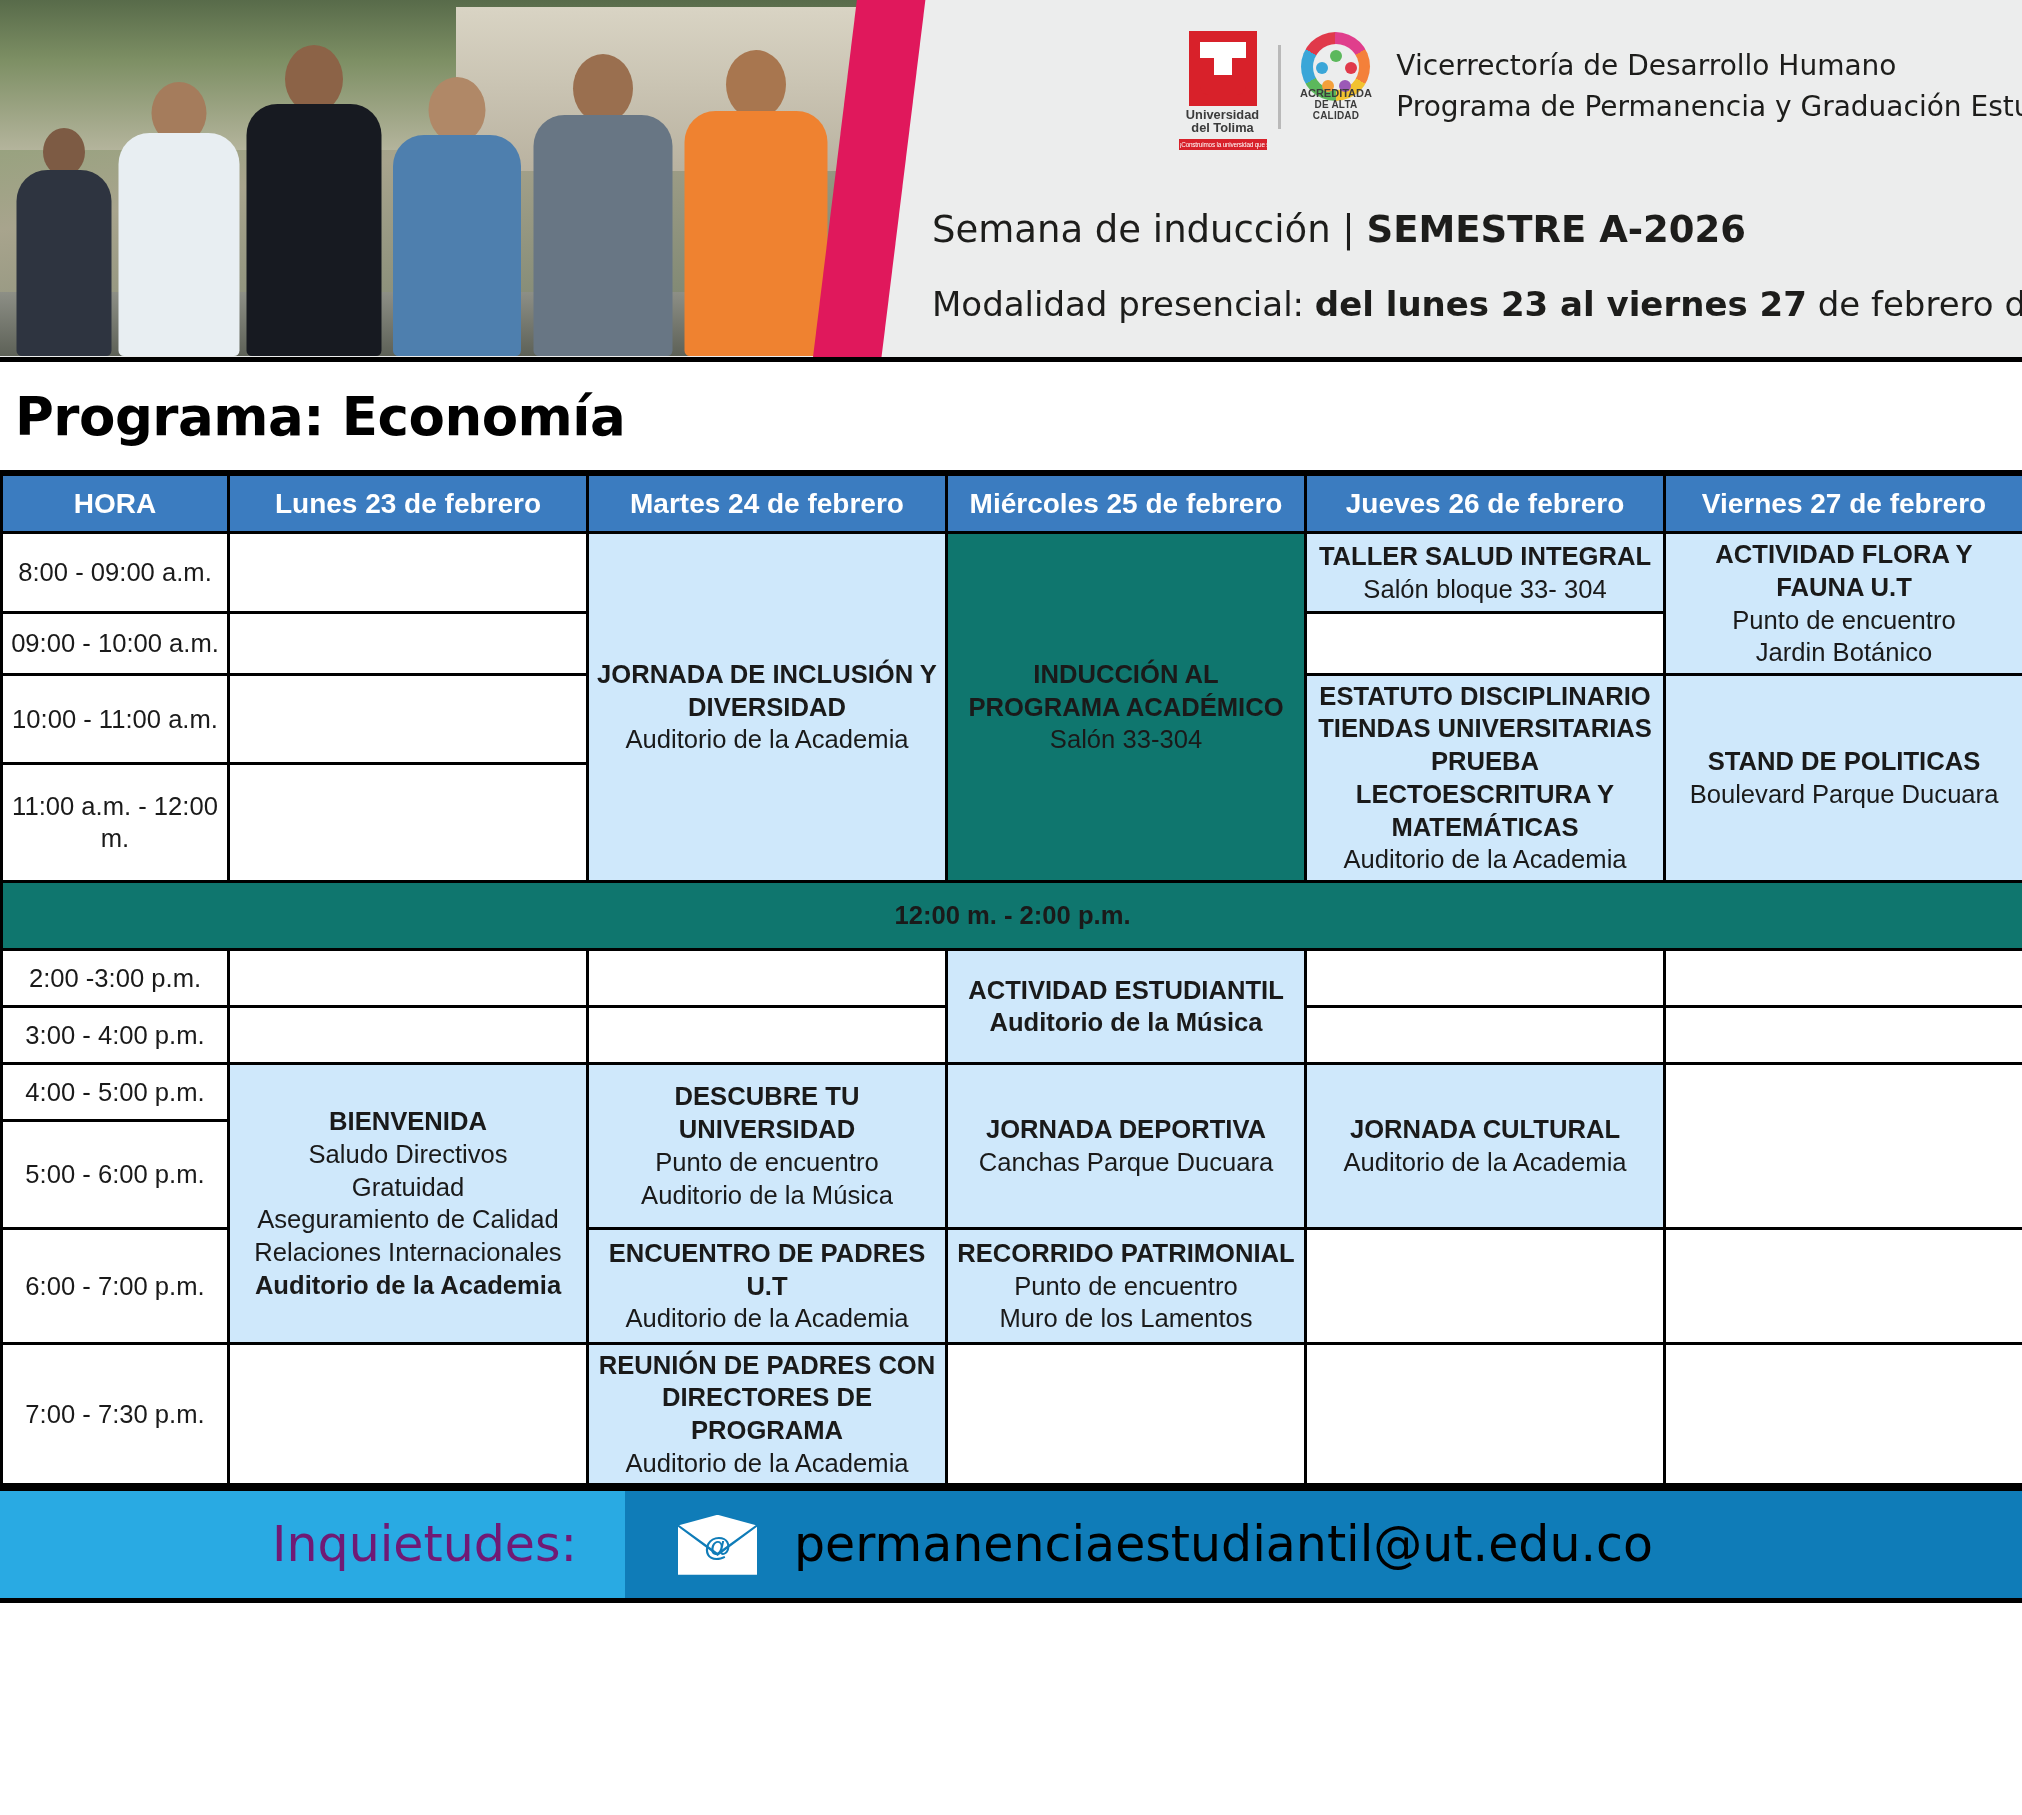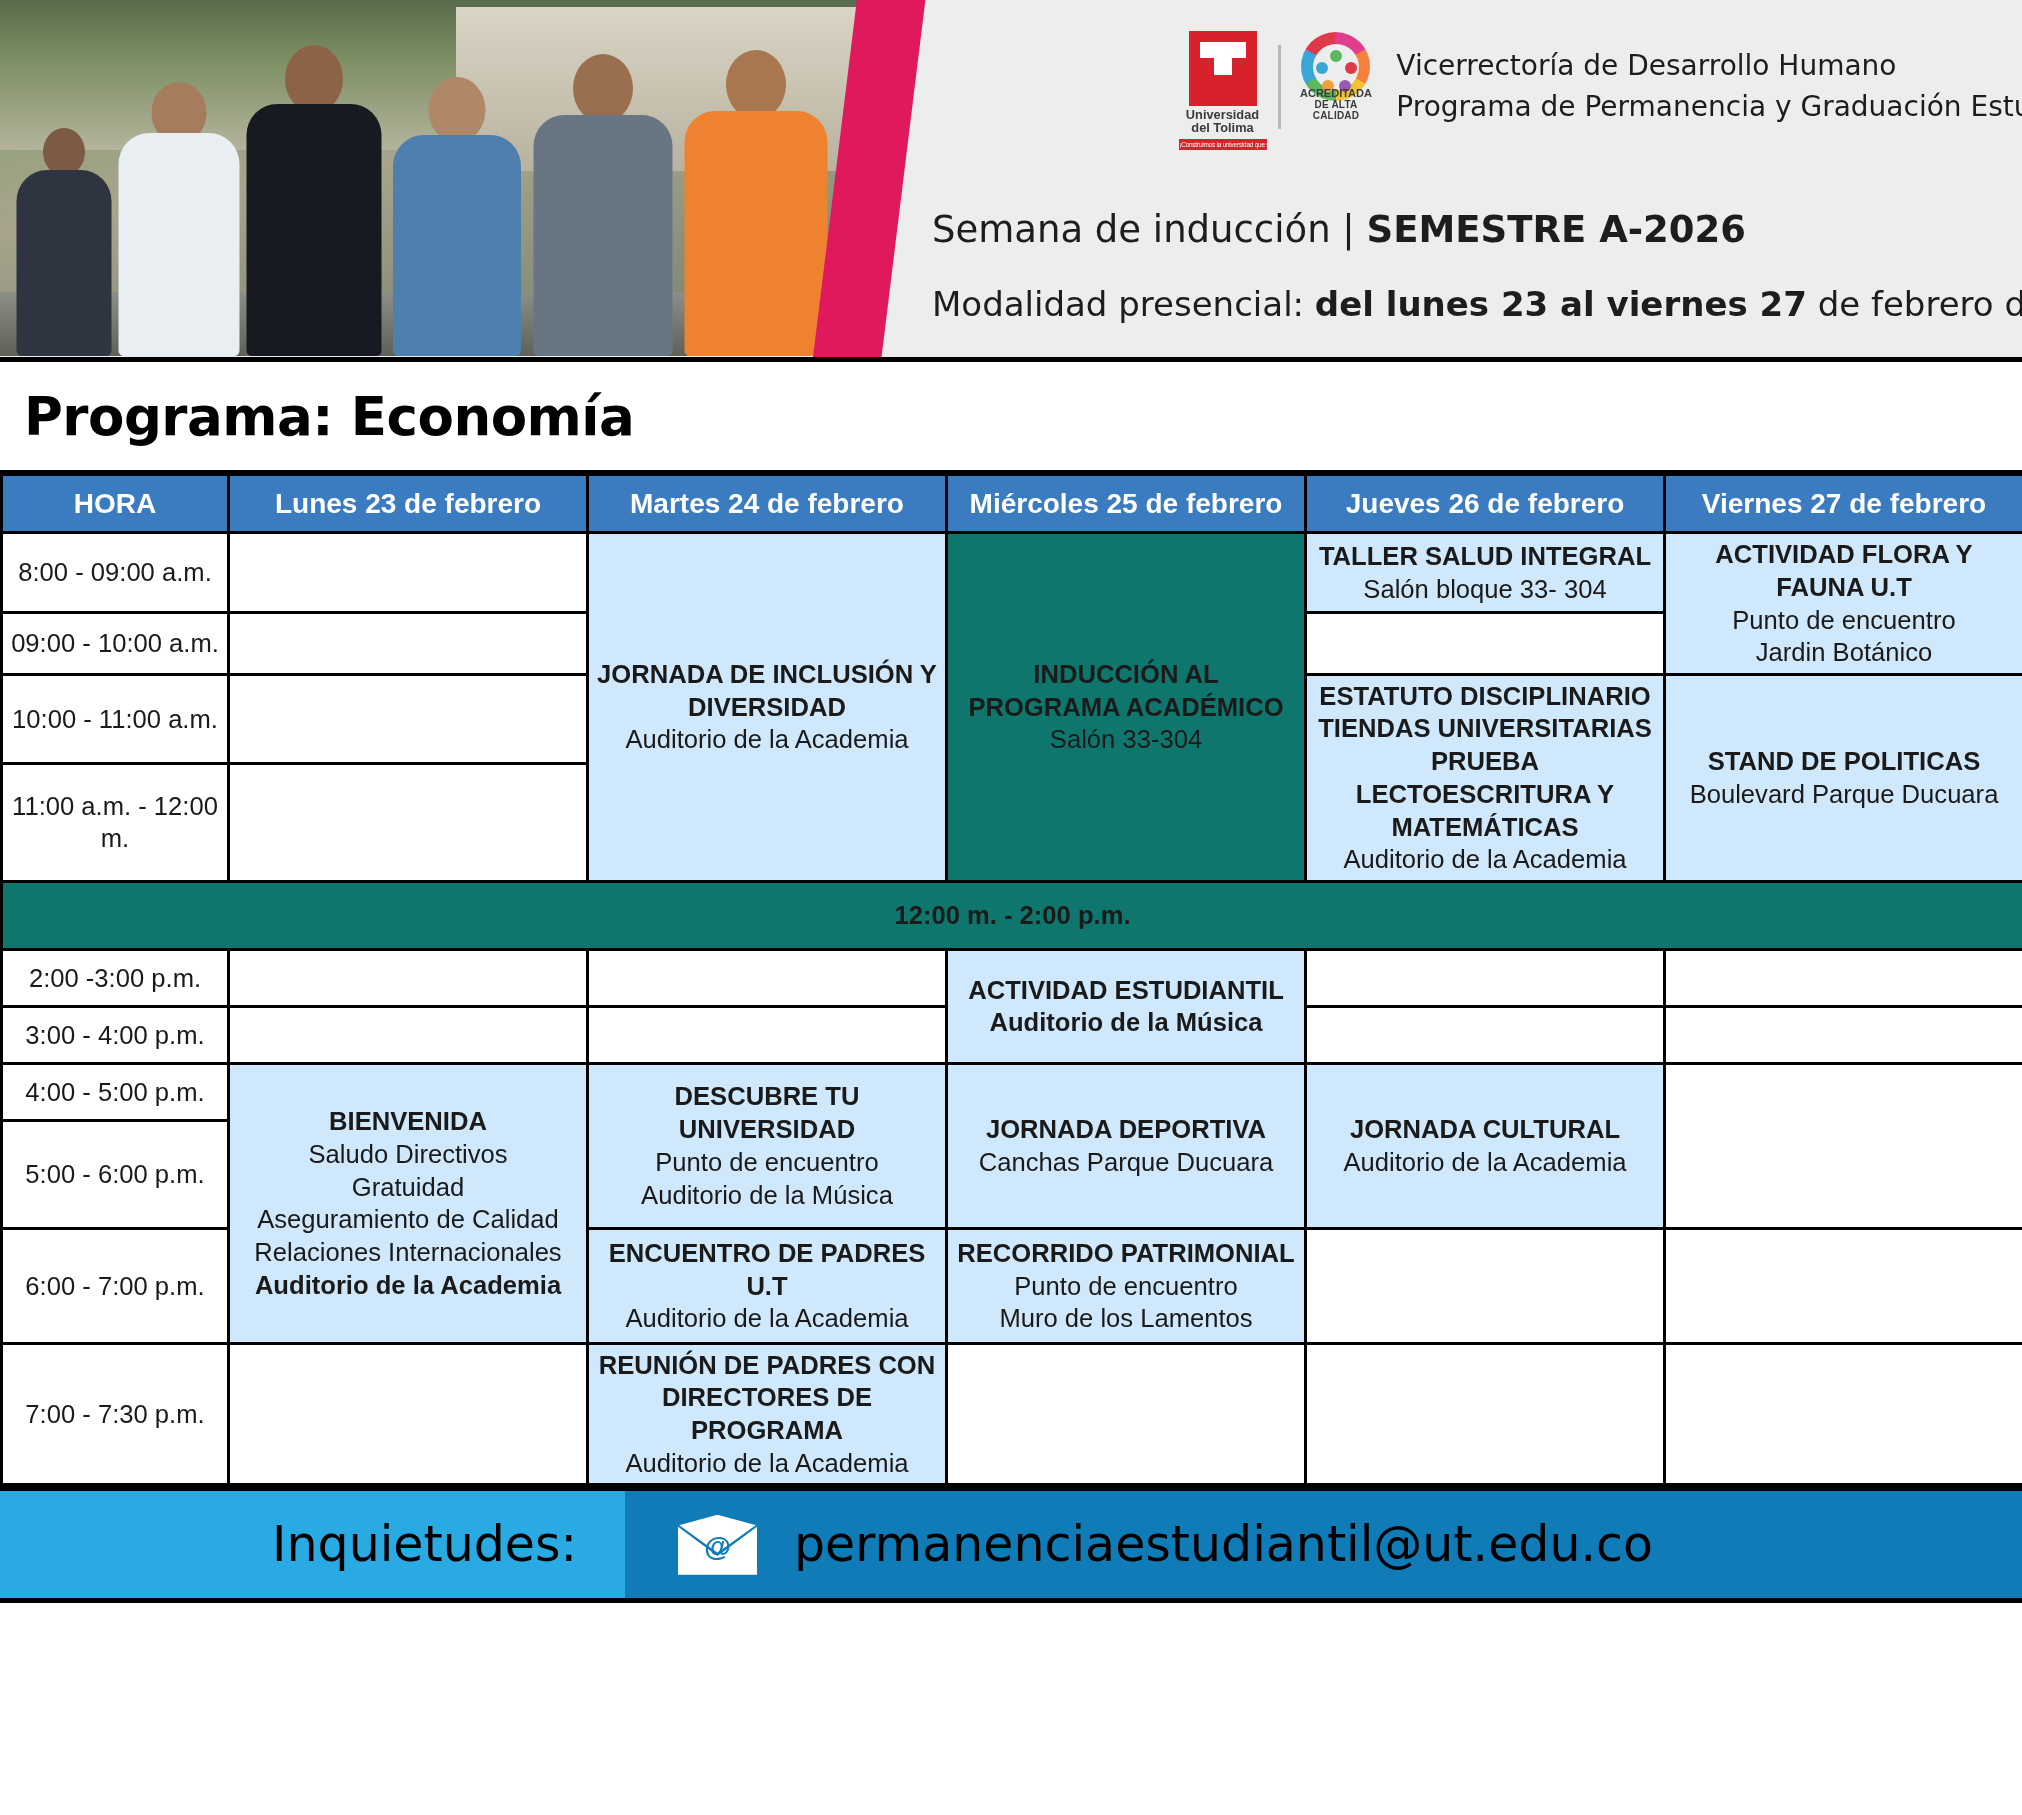--- a/index.html
+++ b/index.html
@@ -113,21 +113,21 @@
   .banner-lines{position:absolute;left:932px;top:208px;}
   .bl1{font-size:37px;color:#1d1d1b;white-space:nowrap;font-family:"DejaVu Sans", sans-serif;}
   .bl1 b{font-weight:bold;}
   .bl2{font-size:34px;color:#1d1d1b;white-space:nowrap;margin-top:33px;font-family:"DejaVu Sans", sans-serif;}
   .bl2 b{font-weight:bold;}
 
   
   .title-row{
     height:111px;
     display:flex;align-items:center;
-    padding-left:24px;
+    padding-left:15px;
     border-bottom:3.7px solid #000;
     box-sizing:border-box;
     background:#fff;
   }
   .title-row .t{
     font-size:53px;font-weight:bold;color:#000;letter-spacing:-0.5px;
     font-family:"DejaVu Sans", sans-serif;
   }
 
   
@@ -169,21 +169,21 @@
     display:flex;align-items:stretch;height:117px;
     border-top:5.5px solid #000;border-bottom:5.5px solid #000;
     box-sizing:border-box;
   }
   .foot-left{
     width:625px;background:#29aae3;
     display:flex;align-items:center;justify-content:flex-end;
     padding-right:48px;box-sizing:border-box;
   }
   .foot-left span{
-    font-size:49px;color:#000000;font-family:"DejaVu Sans", sans-serif;
+    font-size:49px;color:#701a75;font-family:"DejaVu Sans", sans-serif;
   }
   .foot-right{
     flex:1;background:#0f7cb8;
     display:flex;align-items:center;gap:37px;
     padding-left:53px;box-sizing:border-box;
   }
   .mail-ico{width:79px;height:60px;position:relative;flex:0 0 auto;}
   .mail-ico .env{
     position:absolute;inset:0;background:#ffffff;
     clip-path:polygon(0 18%,50% 0,100% 18%,100% 100%,0 100%);

